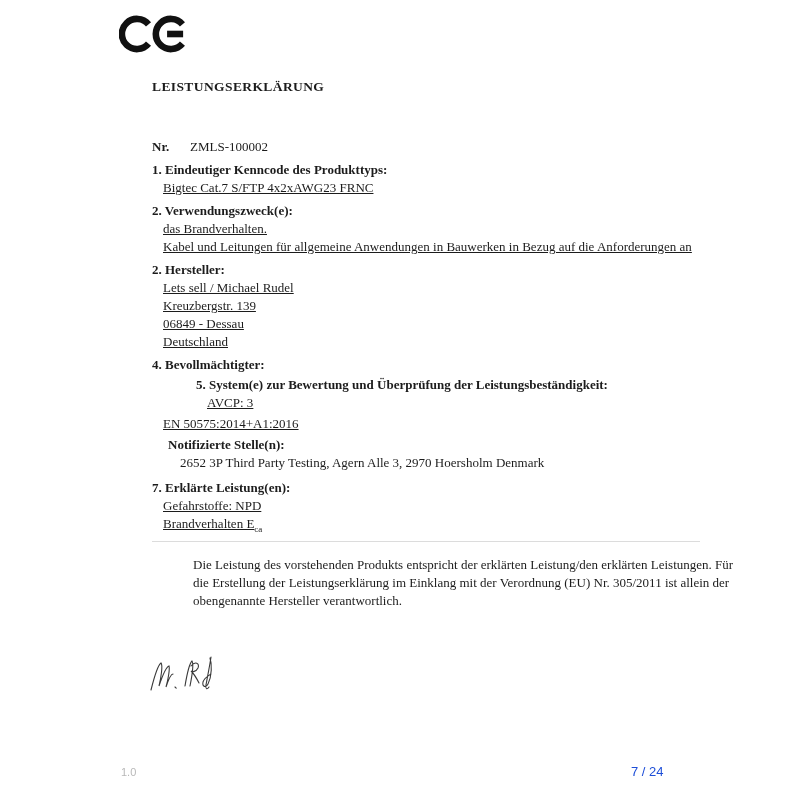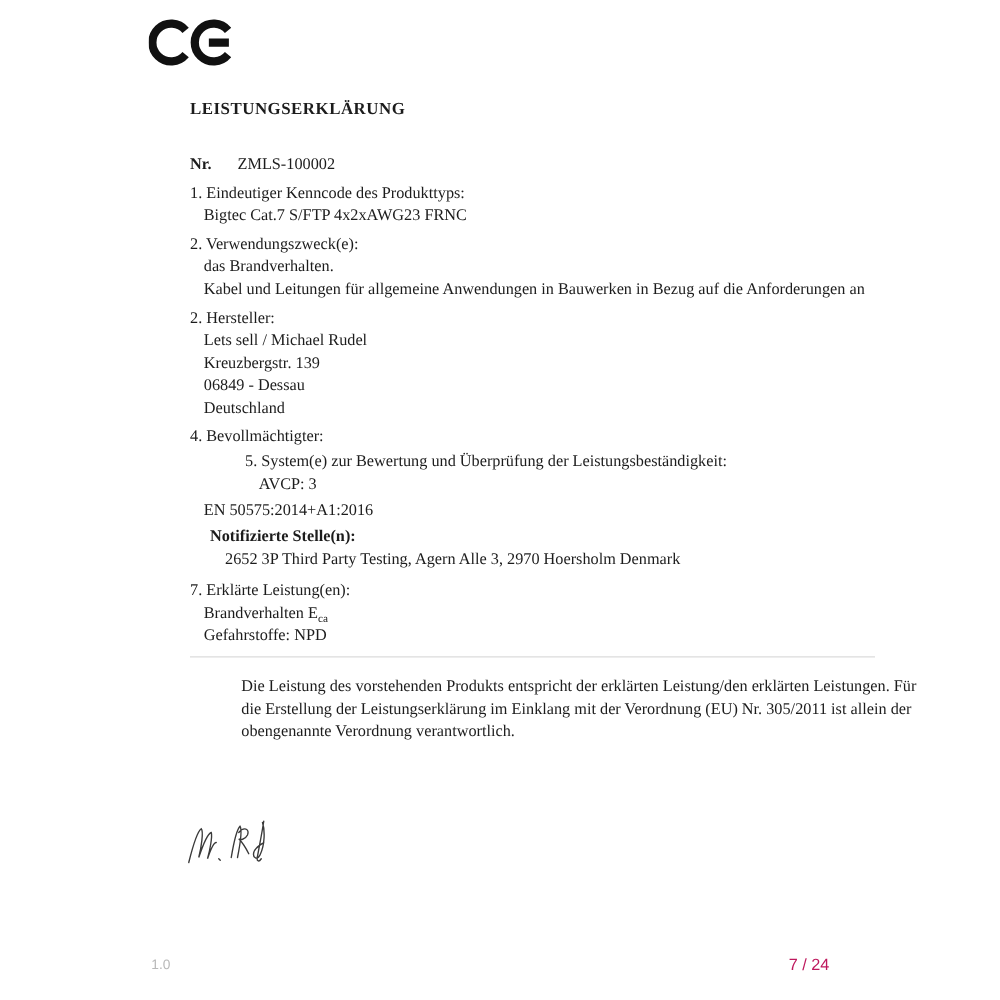--- a/index.html
+++ b/index.html
@@ -21,25 +21,25 @@
     width: 66px; height: 40px;
   }
   .content {
     position: absolute; left: 152px; top: 78px; width: 548px;
     font-size: 13px; line-height: 18px;
   }
   .doc-title {
     font-weight: bold; font-size: 13.5px; letter-spacing: 0.4px;
     margin: 0 0 0 0;
   }
-  .nr-row { margin-top: 26px; }
+  .nr-row { margin-top: 42px; }
   .nr-label { font-weight: bold; display: inline-block; width: 38px; }
   .section { margin-top: 5px; }
-  .section-heading { font-weight: normal; }
-  .line { padding-left: 11px; white-space: nowrap; }
+  .section-heading { font-weight: bold; }
+  .line { padding-left: 11px; white-space: nowrap; text-decoration: underline; }
   .sub-block { margin-top: 3px; }
   .sub-heading { font-weight: bold; padding-left: 16px; }
   .sub-line { padding-left: 28px; white-space: nowrap; }
   .s5 { margin-top: 2px; margin-left: 44px; }
   .s6 { margin-top: 3px; }
   .s7 { margin-top: 7px; }
   sub.perf-sub { font-size: 9px; line-height: 0; }
   .divider {
     margin-top: 8px; height: 1px; background: #dcdcdc; width: 548px;
     border: none;
@@ -53,21 +53,21 @@
     width: 72px; height: 52px;
   }
   .footer-version {
     position: absolute; left: 121px; top: 766px;
     font-family: "Liberation Sans", sans-serif;
     font-size: 11px; color: #b8b8b8;
   }
   .footer-page {
     position: absolute; left: 631px; top: 764px;
     font-family: "Liberation Sans", sans-serif;
-    font-size: 13px; color: #be185d;
+    font-size: 13px; color: #1d4ed8;
   }
 </style>
 </head>
 <body>
 
 <div class="page">
 
   <svg class="ce-logo" viewBox="0 0 70 42" aria-hidden="true">
     <g fill="none" stroke="#111111" stroke-width="7">
       <path d="M31.3 10.7 A16 16 0 1 0 31.3 31.3"></path>
@@ -115,30 +115,30 @@
     <div class="section s6">
       <div class="line">EN 50575:2014+A1:2016</div>
       <div class="sub-block">
         <div class="sub-heading">Notifizierte Stelle(n):</div>
         <div class="sub-line">2652 3P Third Party Testing, Agern Alle 3, 2970 Hoersholm Denmark</div>
       </div>
     </div>
 
     <div class="section s7">
       <div class="section-heading">7. Erklärte Leistung(en):</div>
+      <div class="line">Gefahrstoffe: NPD</div>
       <div class="line"><span>Brandverhalten E</span><sub class="perf-sub">ca</sub></div>
-      <div class="line">Gefahrstoffe: NPD</div>
     </div>
 
     <hr class="divider">
 
     <div class="closing">
       <div class="pline">Die Leistung des vorstehenden Produkts entspricht der erklärten Leistung/den erklärten Leistungen. Für</div>
       <div class="pline">die Erstellung der Leistungserklärung im Einklang mit der Verordnung (EU) Nr. 305/2011 ist allein der</div>
-      <div class="pline">obengenannte Verordnung verantwortlich.</div>
+      <div class="pline">obengenannte Hersteller verantwortlich.</div>
     </div>
 
 
   </div>
 
   <svg class="signature" viewBox="0 0 72 52" aria-hidden="true">
     <g fill="none" stroke="#3a3a3a" stroke-width="1.1" stroke-linecap="round">
       <path d="M4,38 C7,26 11,13 14,11 C16,13 14,26 12,34 C15,25 19,15 22,14 C23,17 21,28 19,35 C21,29 24,22 26,22"></path>
       <path d="M28,35 l1.2,1.2"></path>
       <path d="M38,34 C40,22 43,11 45,9 C47,12 45,24 43,34 M44,14 C48,9 53,11 51,16 C49,20 45,20 44,19 C47,22 50,27 52,31"></path>

